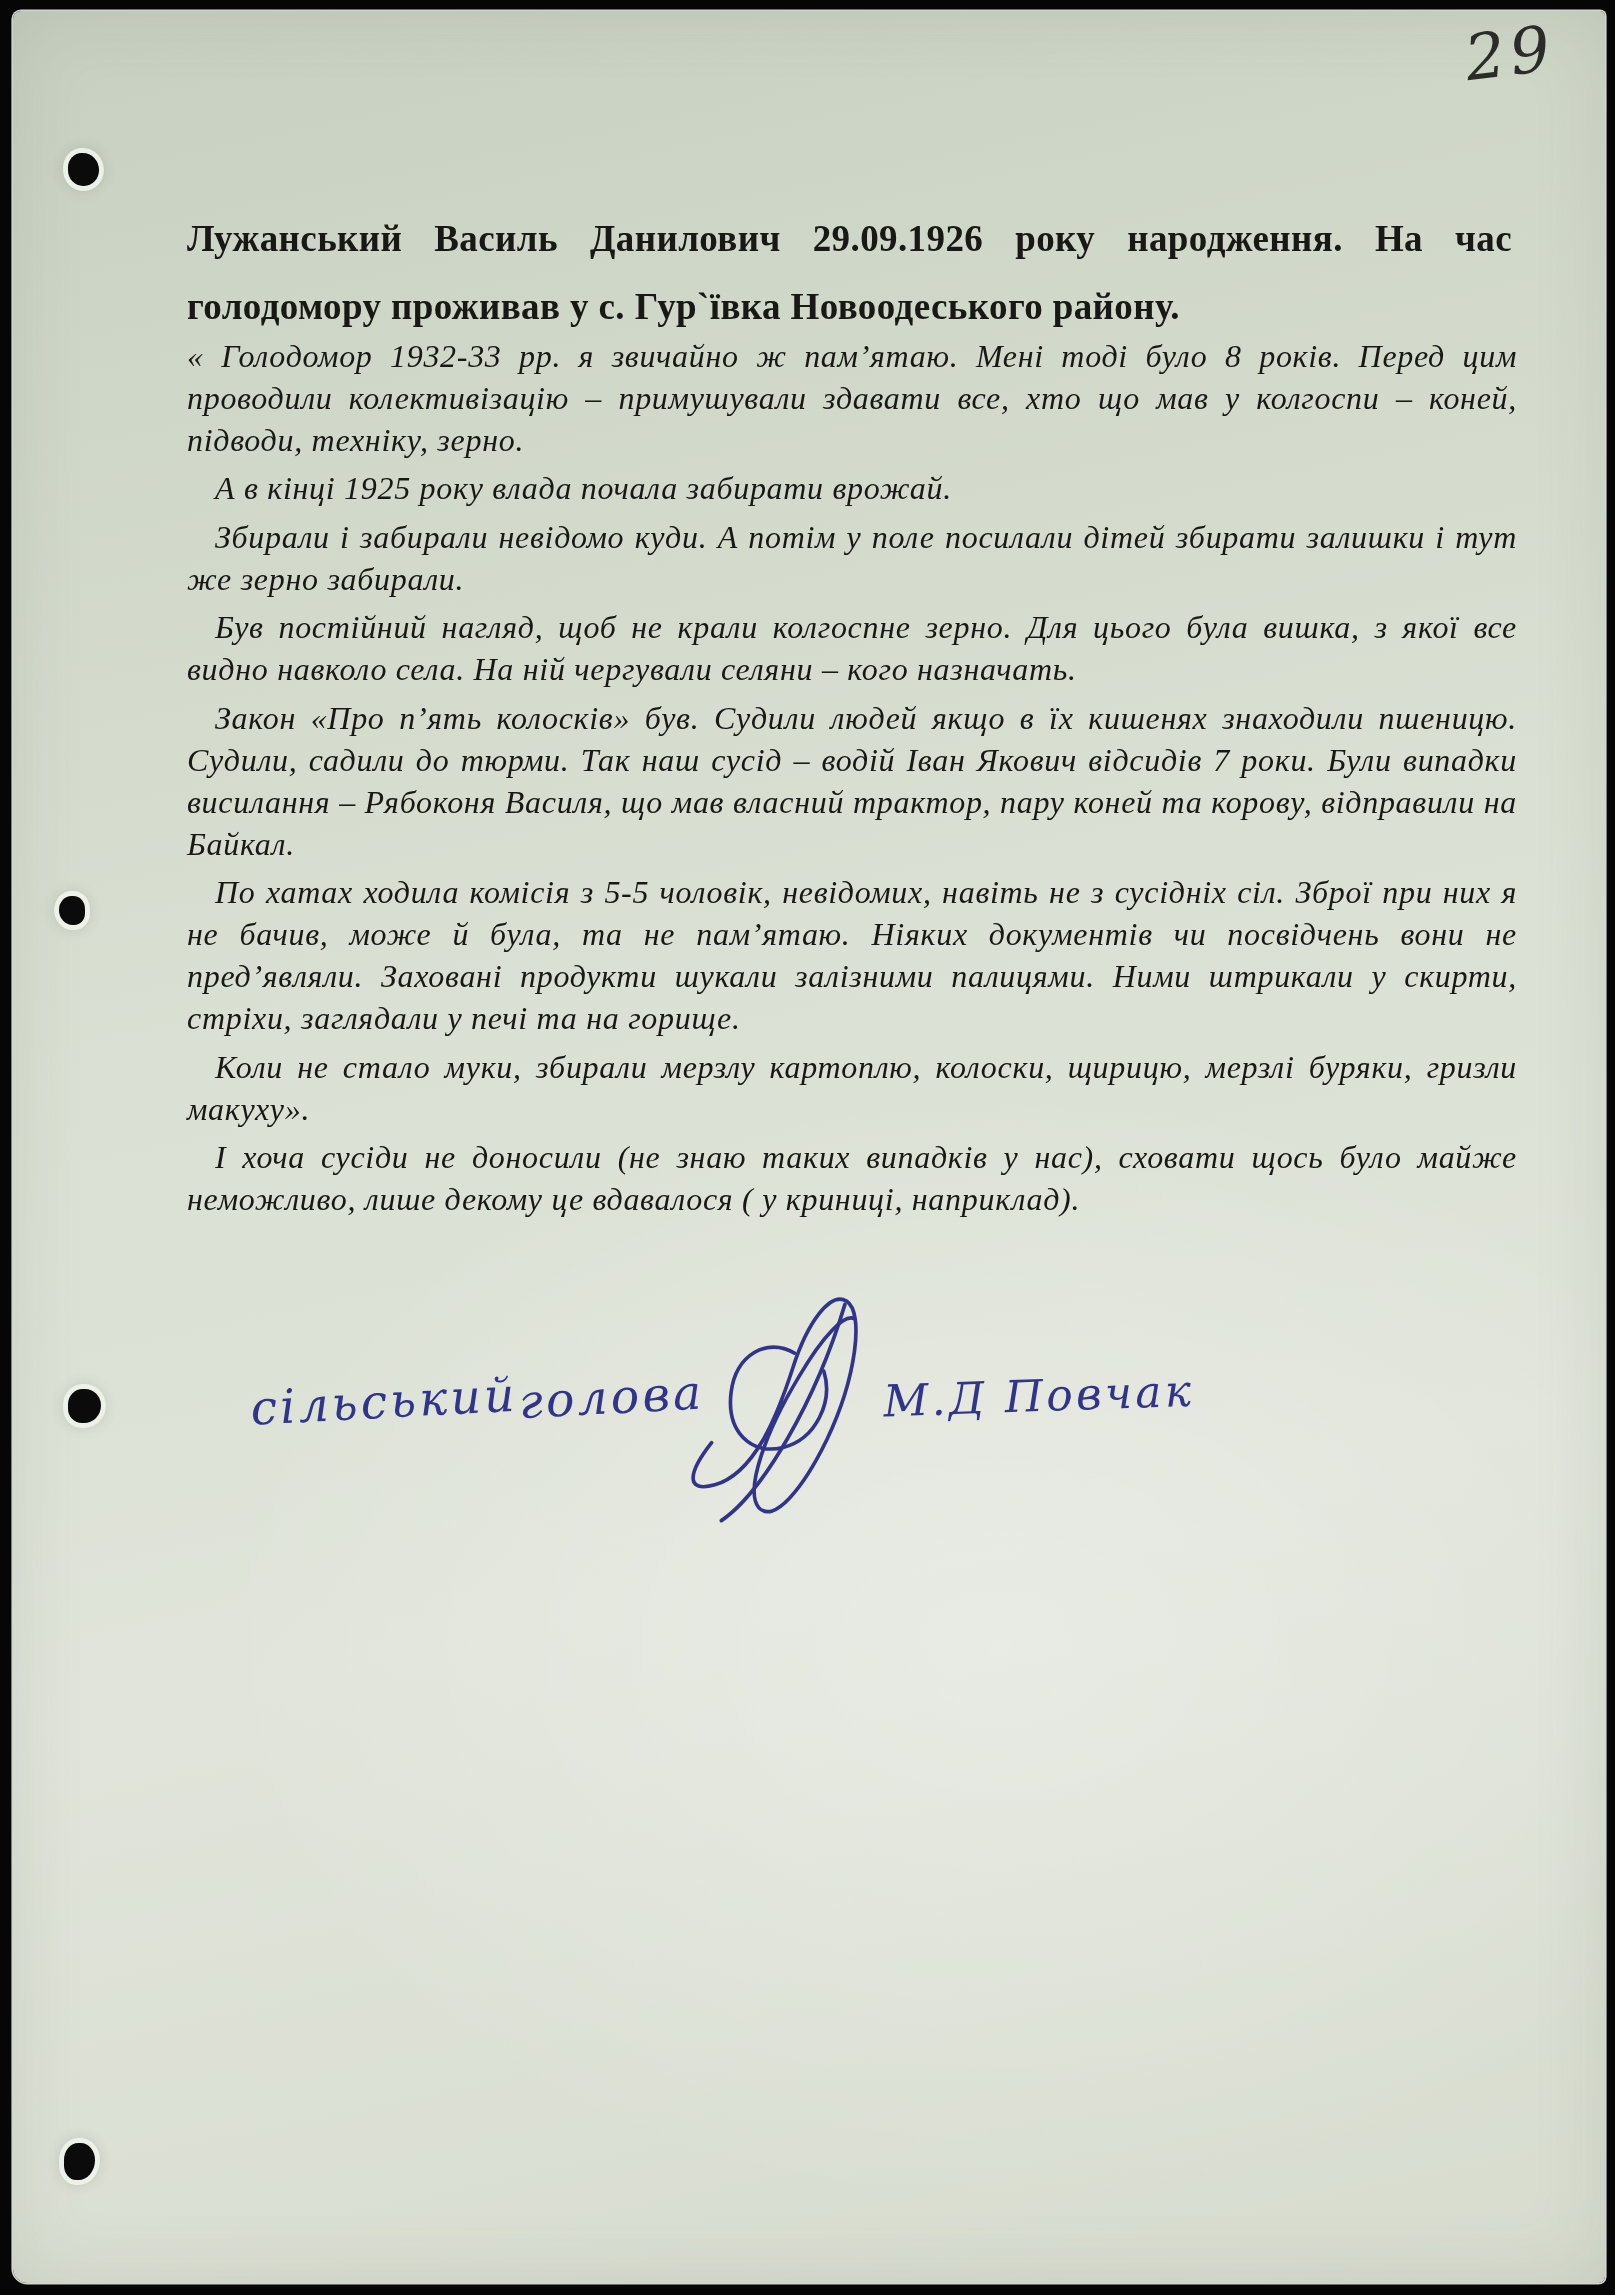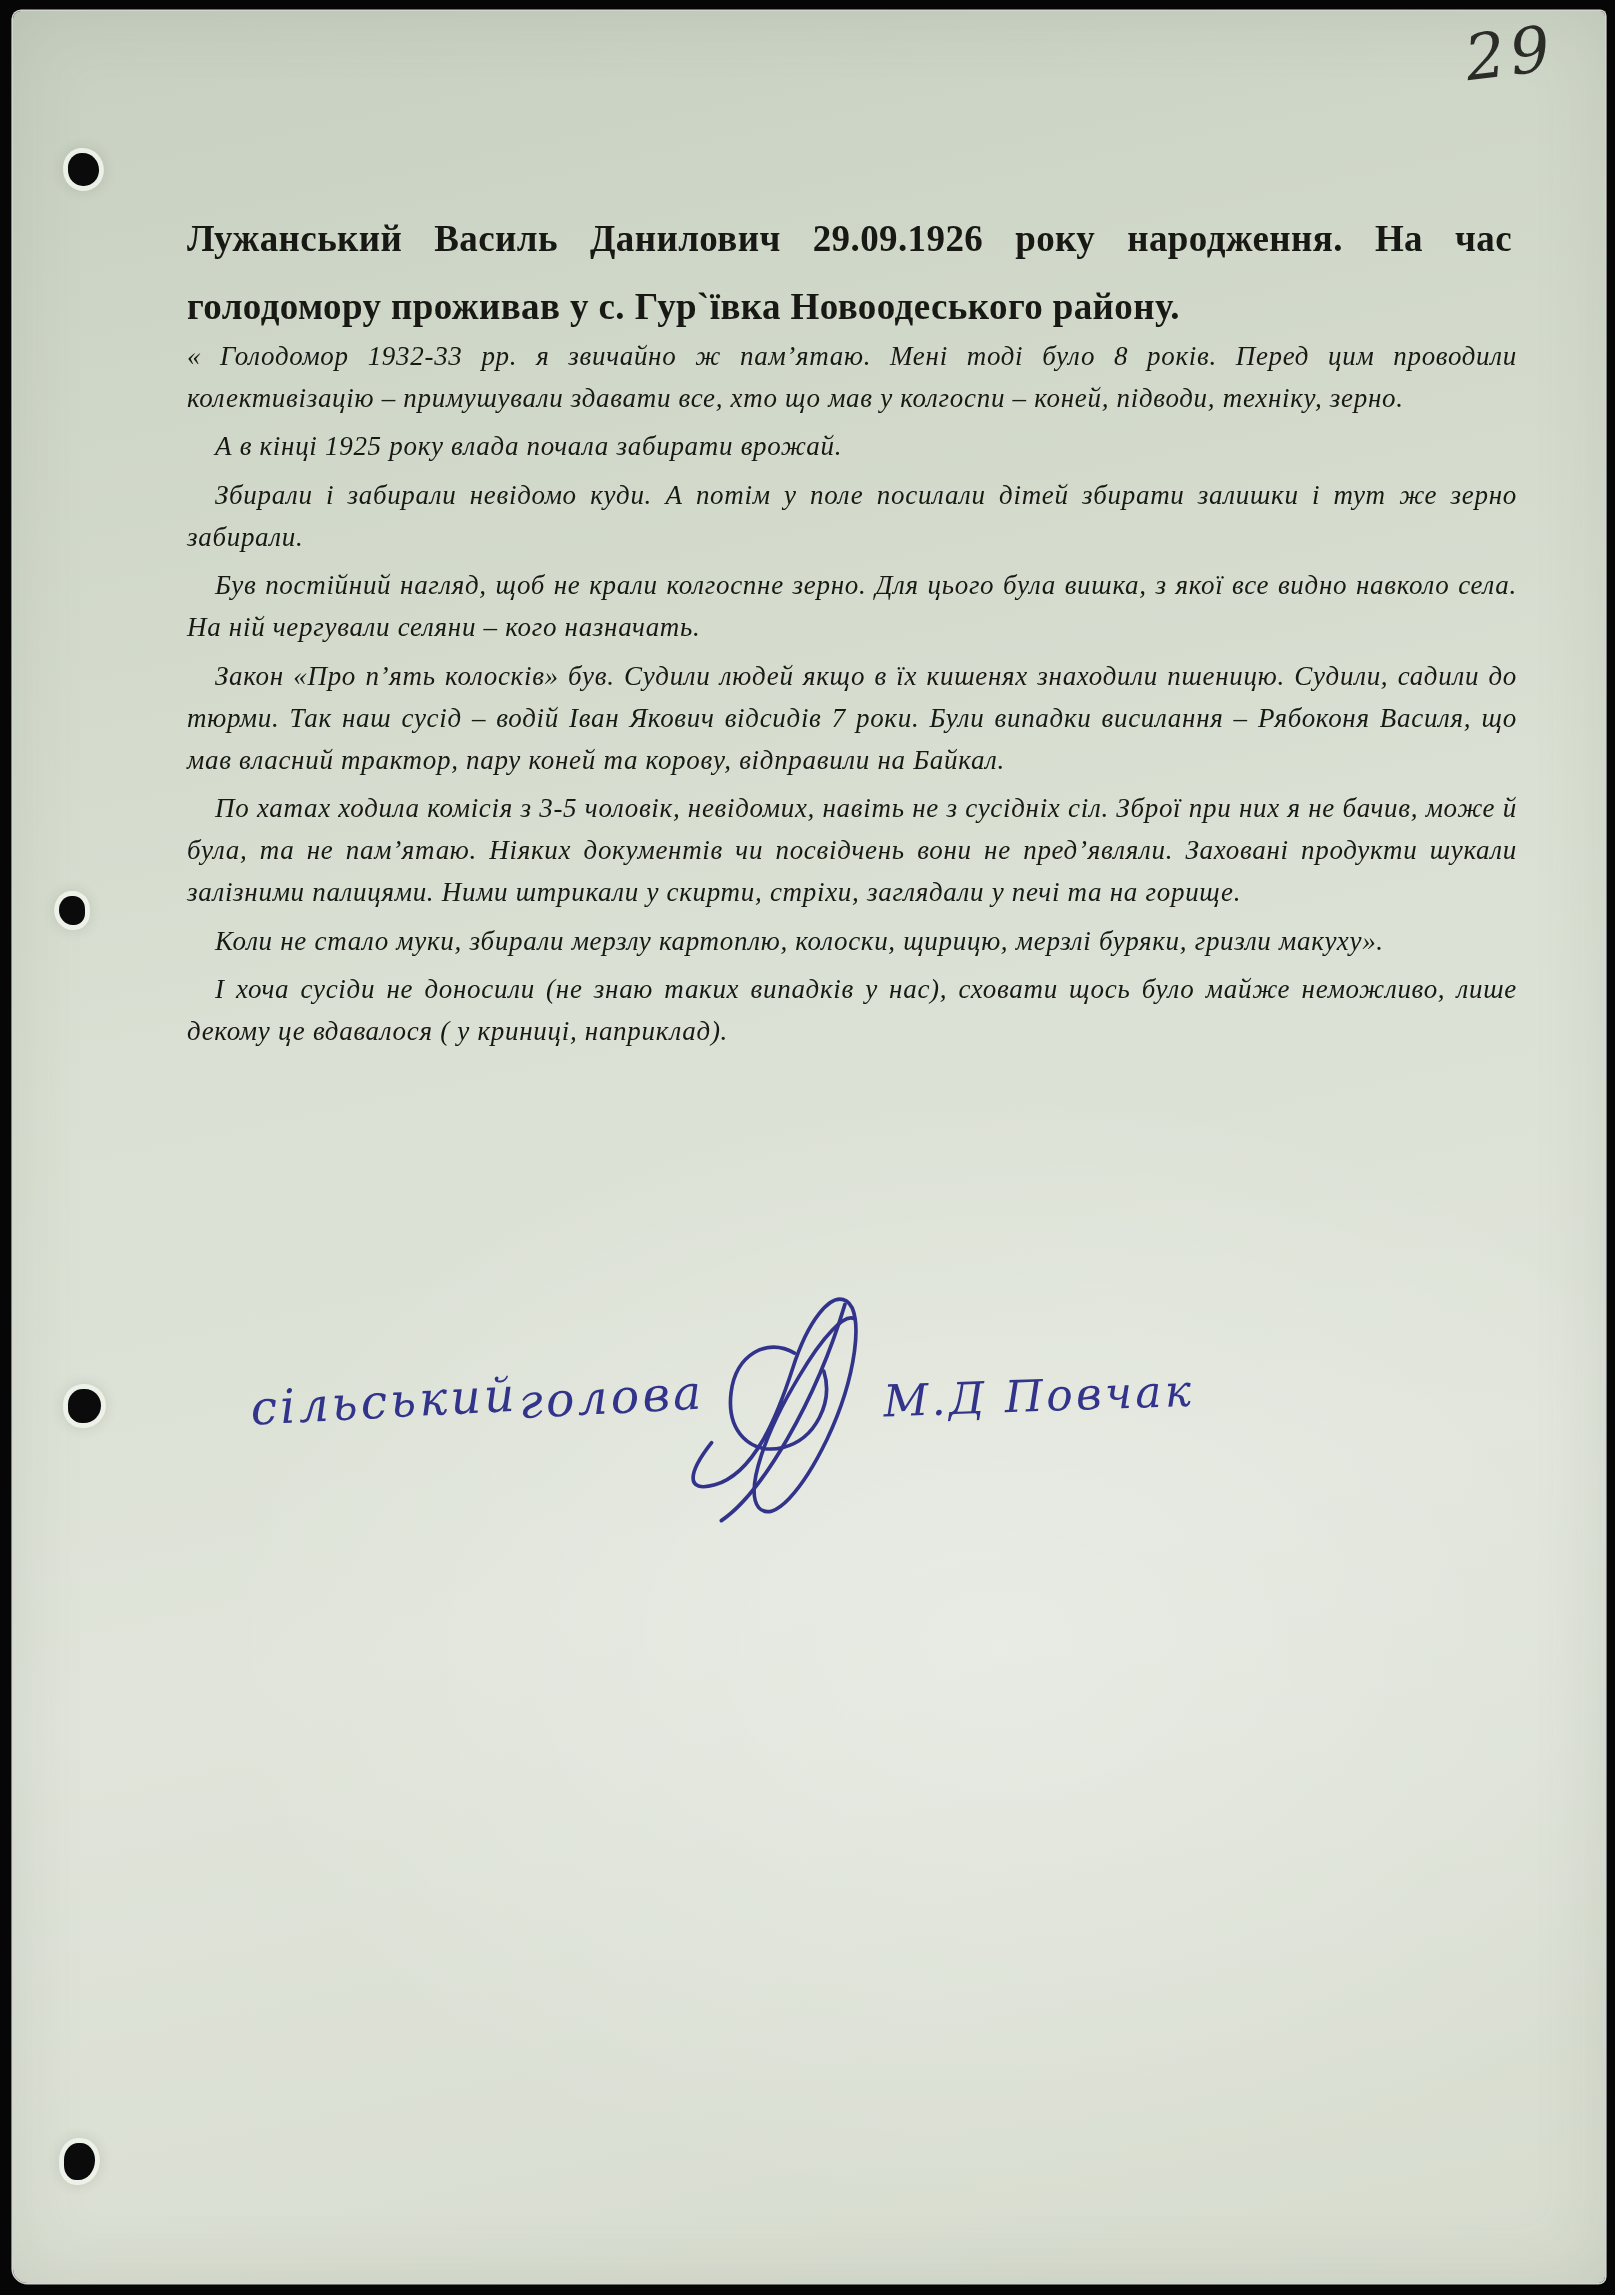--- a/index.html
+++ b/index.html
@@ -64,21 +64,21 @@
     position: absolute;
     left: 174px; top: 324px;
     width: 1330px;
   }
   .body p {
     margin: 0 0 6.5px 0;
     text-indent: 28px;
     text-align: justify;
     font-family: "Liberation Serif", serif;
     font-style: italic;
-    font-size: 27px;
+    font-size: 32px;
     line-height: 42px;
     letter-spacing: 0.7px;
     color: var(--ink, #181815);
   }
   .body p:first-child { text-indent: 0; }
   
   .signature {
     position: absolute;
     left: 220px; top: 1269px;
     width: 1058px; height: 252px;
@@ -104,21 +104,21 @@
     <div class="page-number">29</div>
 
     <div class="header">Лужанський Василь  Данилович 29.09.1926 року народження. На час голодомору проживав у с. Гур`ївка Новоодеського району.</div>
 
     <div class="body">
         <p>« Голодомор 1932-33 рр. я звичайно ж пам’ятаю. Мені тоді було 8 років. Перед цим проводили колективізацію – примушували здавати все, хто що мав у колгоспи – коней, підводи, техніку, зерно.</p>
         <p>А в кінці 1925 року влада почала забирати врожай.</p>
         <p>Збирали і забирали невідомо куди. А потім у поле посилали дітей збирати залишки і тут же зерно забирали.</p>
         <p>Був постійний нагляд, щоб не крали колгоспне зерно. Для цього була вишка, з якої все  видно навколо села. На ній чергували селяни – кого назначать.</p>
         <p>Закон «Про п’ять колосків» був. Судили людей якщо в їх кишенях знаходили пшеницю. Судили, садили до тюрми. Так наш сусід – водій Іван Якович відсидів 7 роки.  Були випадки висилання – Рябоконя Василя, що мав власний трактор, пару коней та корову, відправили на Байкал.</p>
-        <p>По хатах ходила комісія з 3-5 чоловік, невідомих, навіть не з сусідніх сіл. Зброї при них я не бачив, може й була, та не пам’ятаю. Ніяких документів чи посвідчень вони не пред’являли. Заховані продукти шукали залізними палицями. Ними штрикали у скирти, стріхи, заглядали  у печі та на горище.</p>
+        <p>По хатах ходила комісія з 5-5 чоловік, невідомих, навіть не з сусідніх сіл. Зброї при них я не бачив, може й була, та не пам’ятаю. Ніяких документів чи посвідчень вони не пред’являли. Заховані продукти шукали залізними палицями. Ними штрикали у скирти, стріхи, заглядали  у печі та на горище.</p>
         <p>Коли не стало муки, збирали мерзлу картоплю, колоски, щирицю, мерзлі буряки, гризли макуху».</p>
         <p>І хоча сусіди не доносили (не знаю таких випадків у нас), сховати щось було майже неможливо, лише декому це вдавалося ( у криниці, наприклад).</p>
       </div>
 
     <div class="signature">
       <svg viewBox="0 0 1300 310">
         <g fill="#32338a">
           <text class="hand" x="22" y="178" font-size="58" transform="rotate(-3 22 178)">сільський</text>
           <text class="hand" x="352" y="170" font-size="58" transform="rotate(-3 352 170)">голова</text>
           <text class="hand" x="800" y="168" font-size="54" transform="rotate(-2 800 168)">М.Д Повчак</text>

